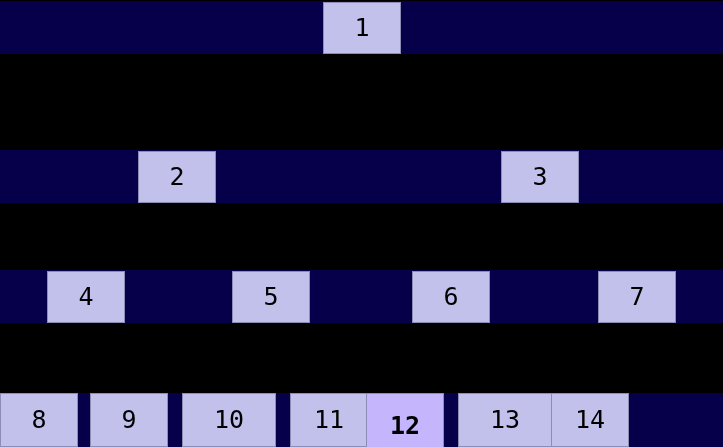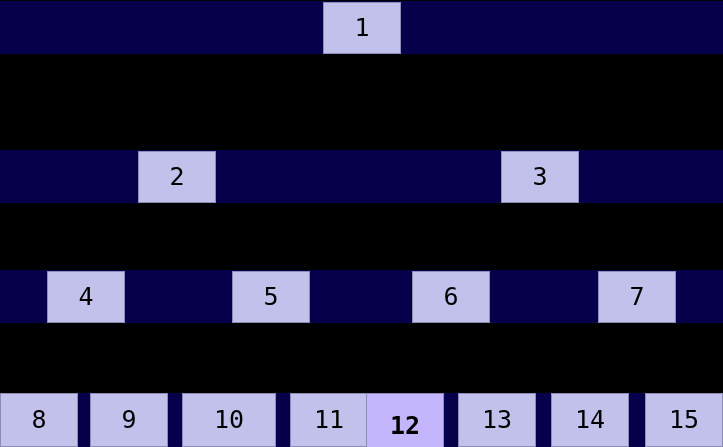--- a/index.html
+++ b/index.html
@@ -78,22 +78,19 @@
     </div>
     <div class="node" style="left: 182px; top: 393px; width: 94px; height: 54px; background: rgb(193, 193, 236); border-color: rgb(140, 140, 180); color: rgb(0, 0, 0);">
       <span class="node-label">10</span>
     </div>
     <div class="node" style="left: 274px; top: 393px; width: 78px; height: 54px; background: rgb(193, 193, 236); border-color: rgb(140, 140, 180); color: rgb(0, 0, 0); margin-left: 16px;">
       <span class="node-label">11</span>
     </div>
     <div class="node" style="left: 366px; top: 393px; width: 78px; height: 66px; background: #c4b5fd; border-color: rgb(140, 140, 180); color: rgb(0, 0, 0); font-weight: bold;">
       <span class="node-label">12</span>
     </div>
-    <div class="node" style="left: 458px; top: 393px; width: 78px; height: 54px; background: rgb(193, 193, 236); border-color: rgb(140, 140, 180); color: rgb(0, 0, 0);">
+    <div class="node" style="left: 458px; top: 393px; width: 94px; height: 54px; background: rgb(193, 193, 236); border-color: rgb(140, 140, 180); color: rgb(0, 0, 0);">
       <span class="node-label">13</span>
     </div>
     <div class="node" style="left: 551px; top: 393px; width: 78px; height: 54px; background: rgb(193, 193, 236); border-color: rgb(140, 140, 180); color: rgb(0, 0, 0); align-items: center;">
       <span class="node-label">14</span>
     </div>
-    <div class="node" style="left: 645px; top: 393px; width: 78px; height: 54px; background: rgb(193, 193, 236); border-color: rgb(140, 140, 180); color: rgb(0, 0, 0);">
-      <span class="node-label">15</span>
-    </div>
   </div>
 
 </body></html>

